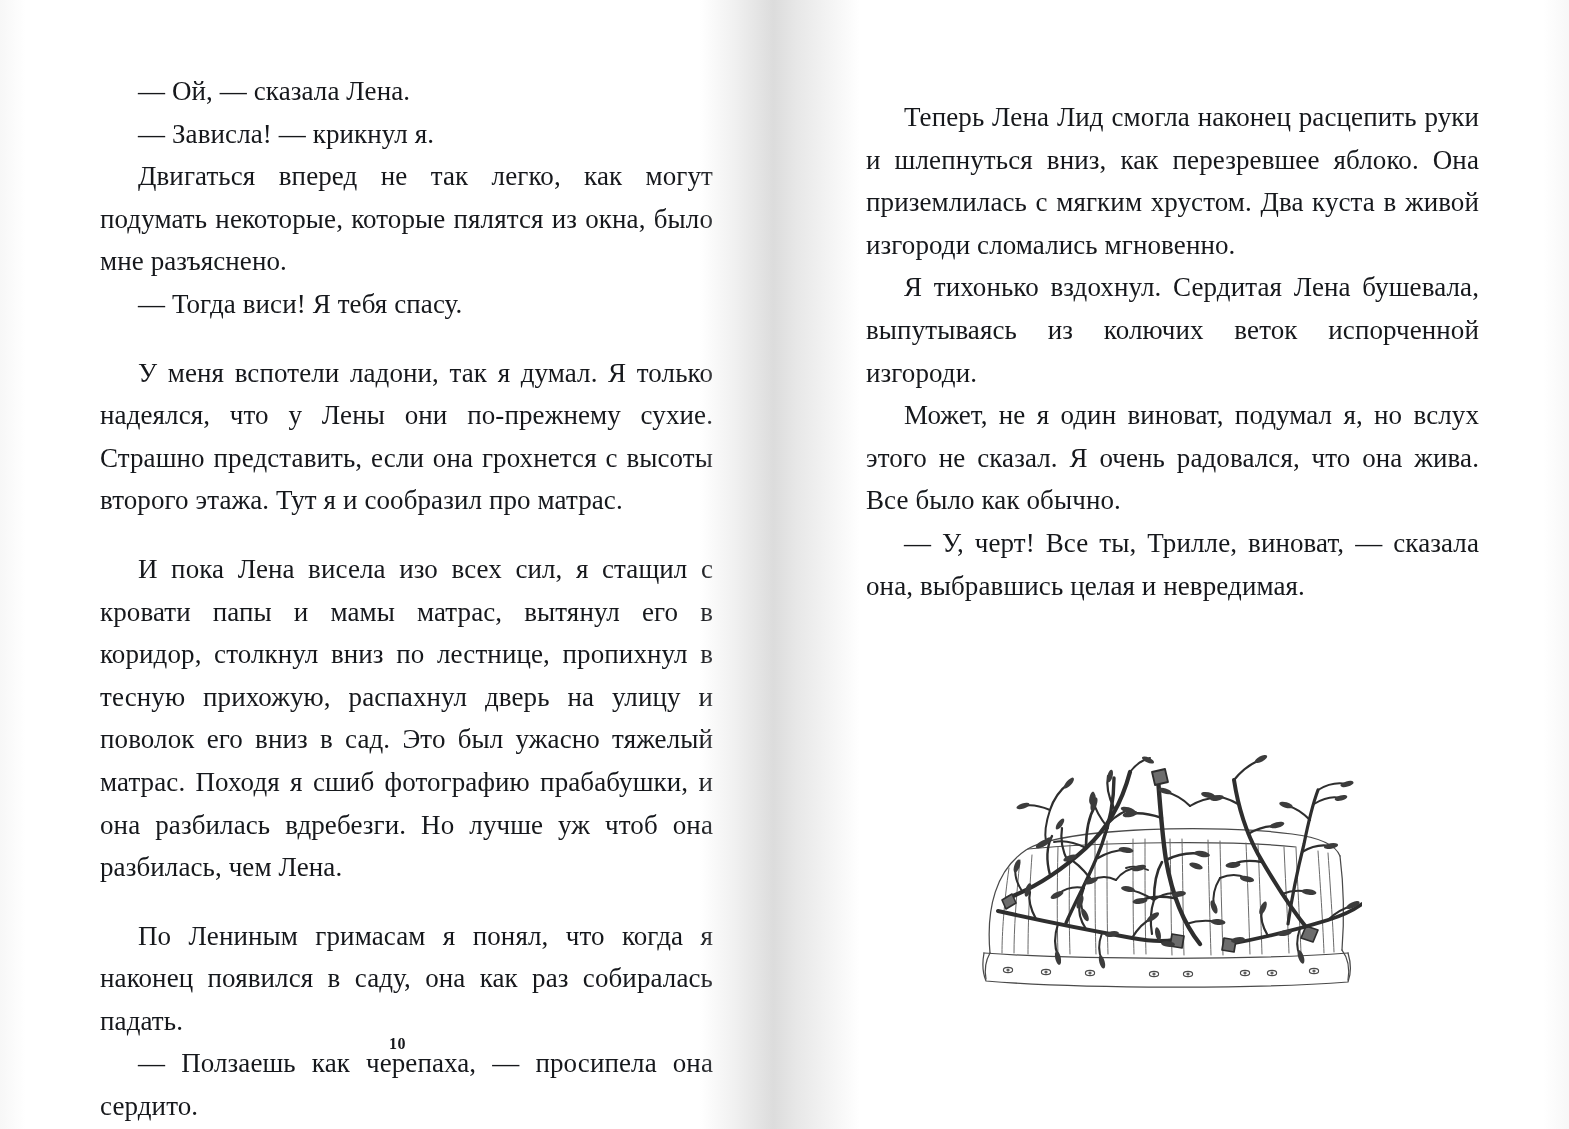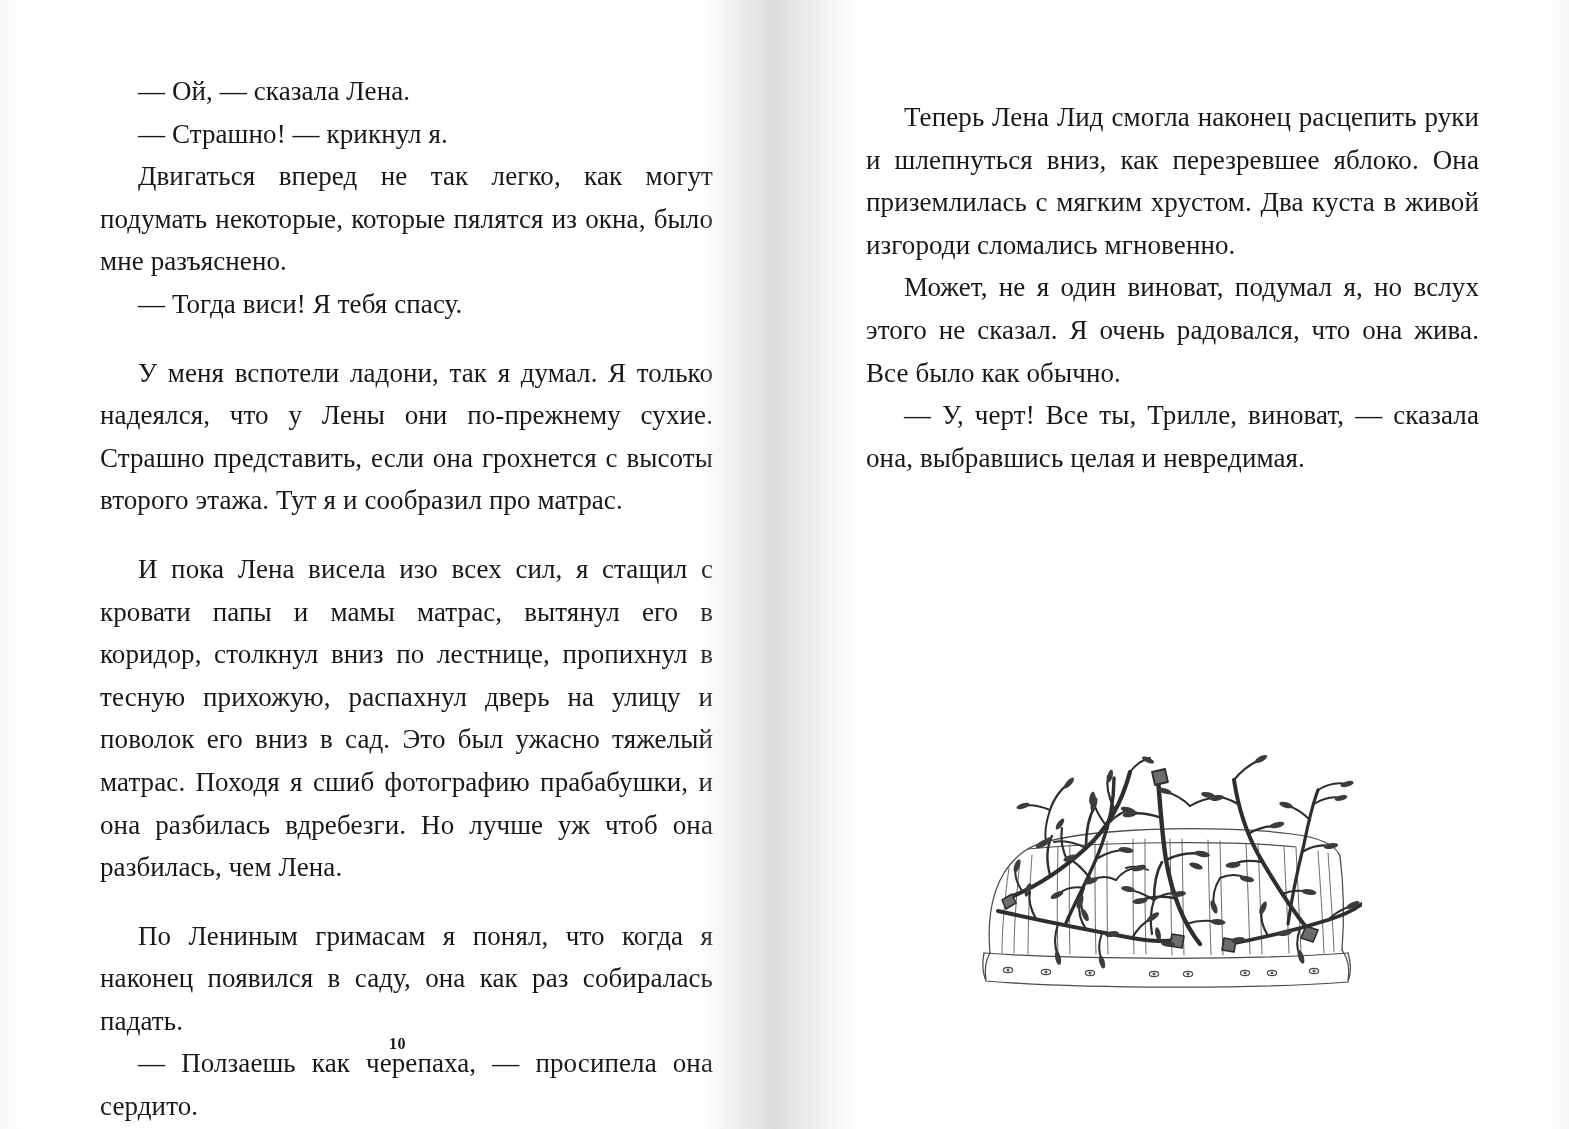--- a/index.html
+++ b/index.html
@@ -86,35 +86,36 @@
 </head>
 <body>
 
 <div id="page">
 
   <div class="page-edge-left"></div>
   <div class="page-edge-right"></div>
 
   <div class="column left">
     <p class="para indent">— Ой, — сказала Лена.</p>
-    <p class="para indent">— Страшно! — крикнул я.</p>
+    <p class="para indent">— Зависла! — крикнул я.</p>
     <p class="para indent">Двигаться вперед не так легко, как могут подумать некоторые, которые пялятся из окна, было мне разъяснено.</p>
     <p class="para indent">— Тогда виси! Я тебя спасу.</p>
     <p class="para indent block-gap">У меня вспотели ладони, так я думал. Я только надеялся, что у Лены они по-прежнему сухие. Страшно представить, если она грохнется с высоты второго этажа. Тут я и сообразил про матрас.</p>
     <p class="para indent block-gap">И пока Лена висела изо всех сил, я стащил с кровати папы и мамы матрас, вытянул его в коридор, столкнул вниз по лестнице, пропихнул в тесную прихожую, распахнул дверь на улицу и поволок его вниз в сад. Это был ужасно тяжелый матрас. Походя я сшиб фотографию прабабушки, и она разбилась вдребезги. Но лучше уж чтоб она разбилась, чем Лена.</p>
     <p class="para indent block-gap">По Лениным гримасам я понял, что когда я наконец появился в саду, она как раз собиралась падать.</p>
     <p class="para indent">— Ползаешь как черепаха, — просипела она сердито.</p>
   </div>
 
   <div class="page-number">10</div>
 
   <div class="gutter"></div>
 
   <div class="column right">
     <p class="para indent block-gap">Теперь Лена Лид смогла наконец расцепить руки и шлепнуться вниз, как перезревшее яблоко. Она приземлилась с мягким хрустом. Два куста в живой изгороди сломались мгновенно.</p>
+    <p class="para indent">Я тихонько вздохнул. Сердитая Лена бушевала, выпутываясь из колючих веток испорченной изгороди.</p>
     <p class="para indent">Может, не я один виноват, подумал я, но вслух этого не сказал. Я очень радовался, что она жива. Все было как обычно.</p>
     <p class="para indent">— У, черт! Все ты, Трилле, виноват, — сказала она, выбравшись целая и невредимая.</p>
   </div>
 
   <div class="illustration">
     <svg viewBox="0 0 400 245" xmlns="http://www.w3.org/2000/svg">
       <defs>
         <g id="leafpair">
           <ellipse cx="0" cy="0" rx="6.5" ry="2.6" fill="#3c3c3c" transform="rotate(-22)"></ellipse>
         </g>

